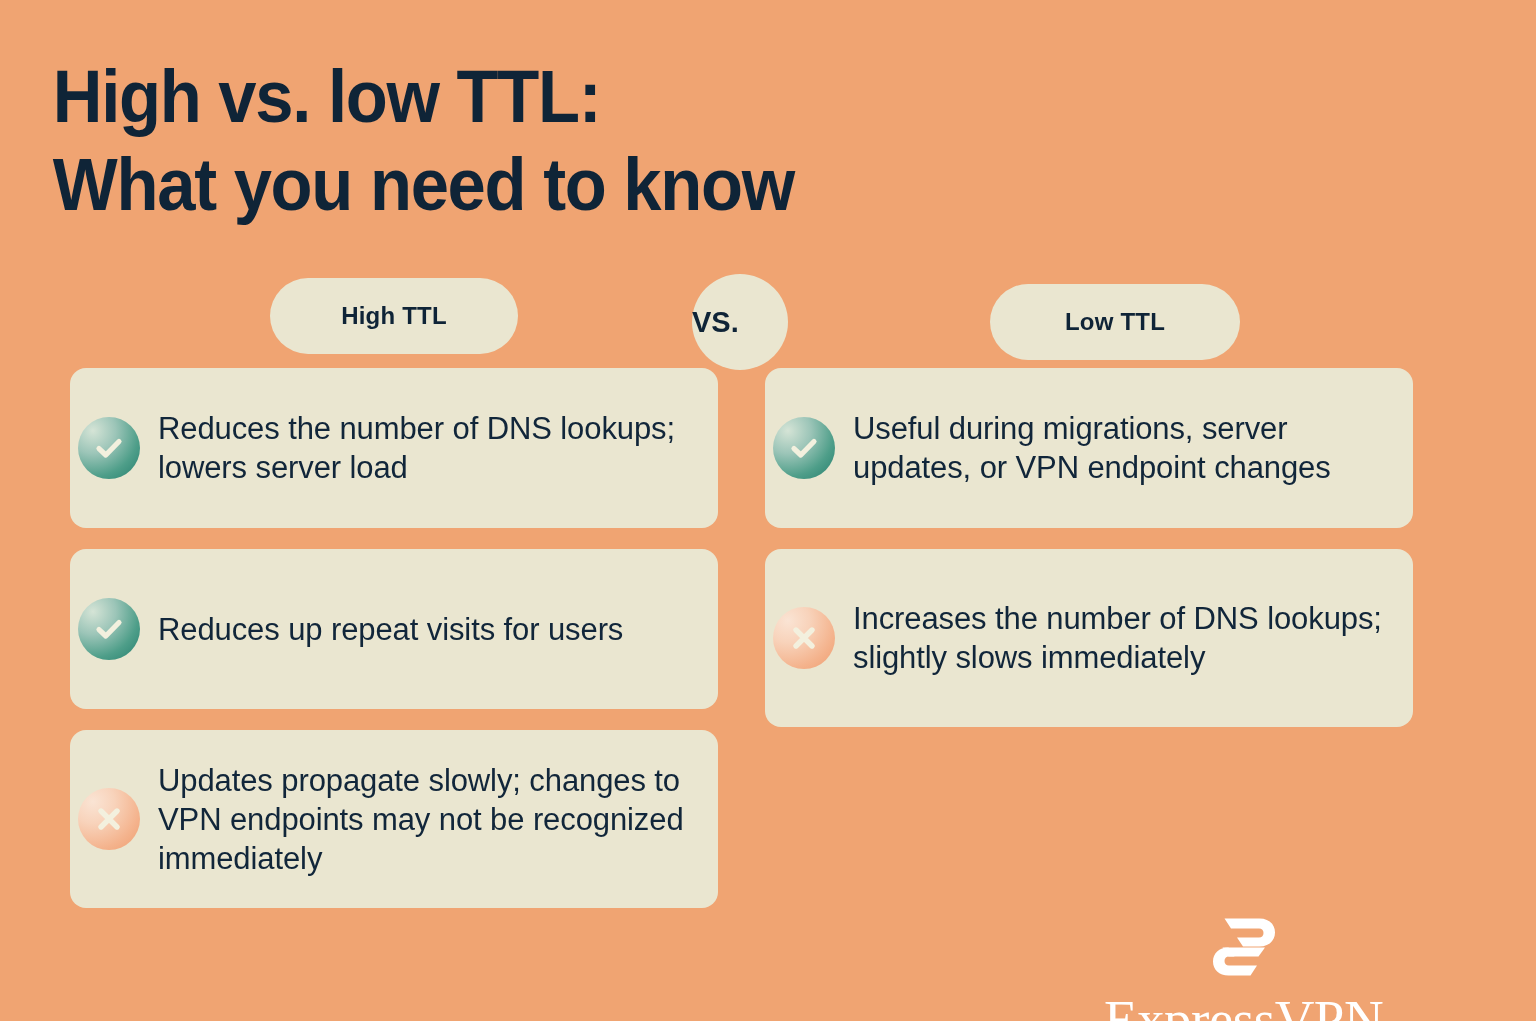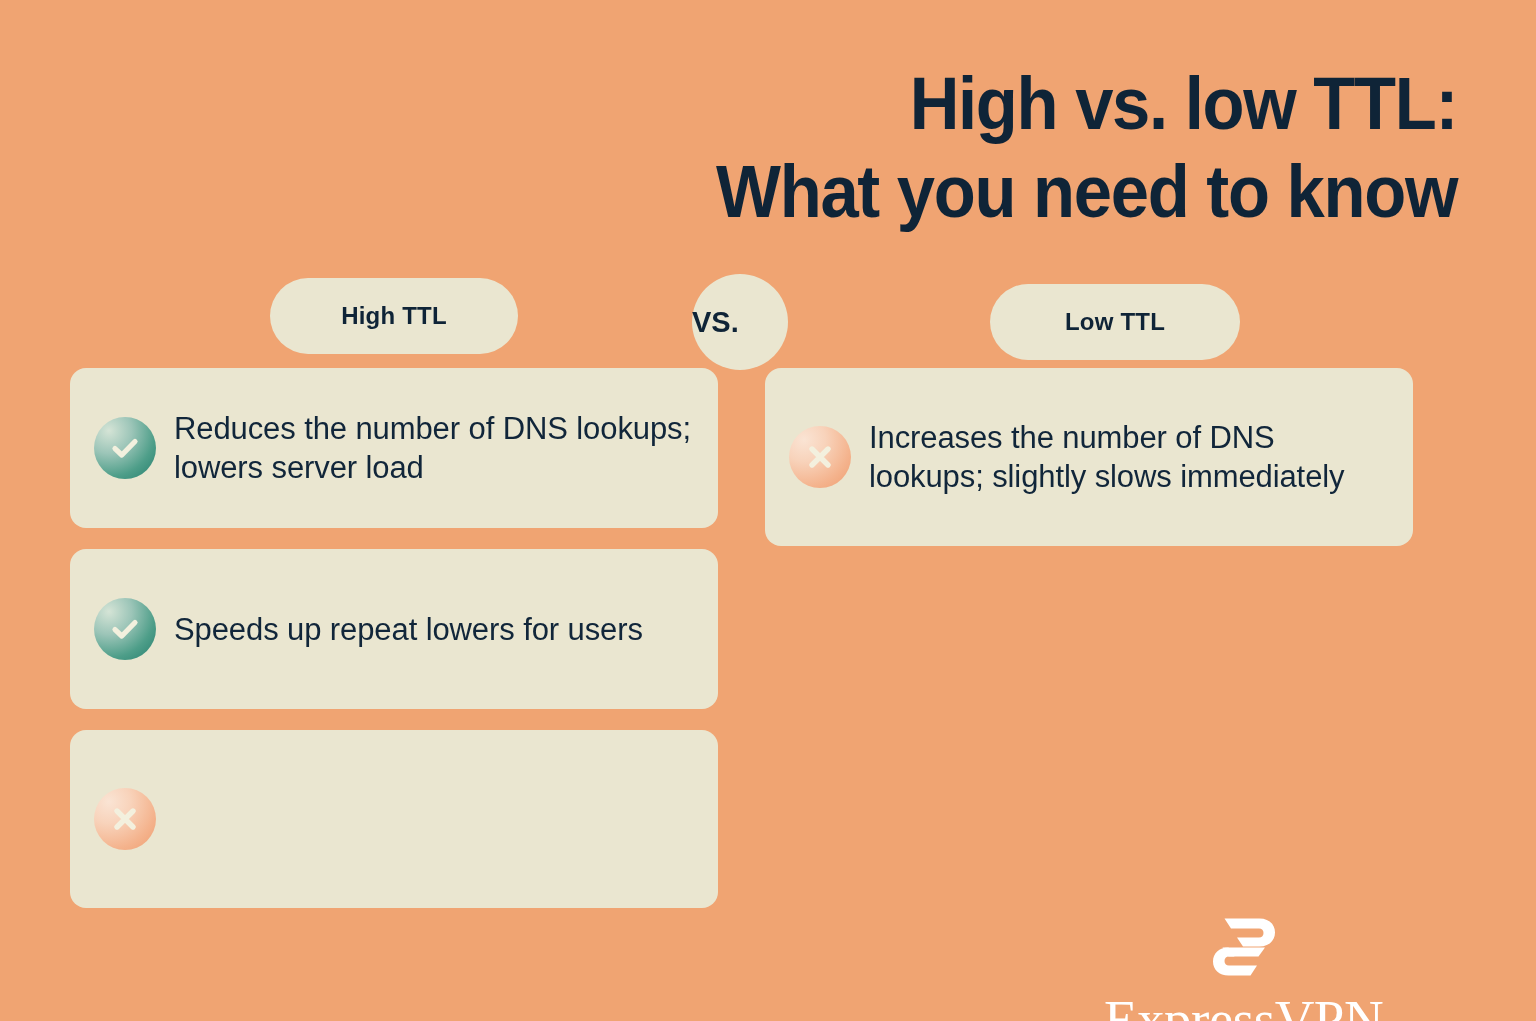--- a/index.html
+++ b/index.html
@@ -18,24 +18,24 @@
   .page {
     position: relative;
     width: 1536px;
     height: 1021px;
     background: #F0A472;
   }
 
   
   .title-block {
     position: absolute;
-    top: 60px;
+    top: 53px;
     left: 0;
     width: 1510px;
-    text-align: right;
+    text-align: left;
   }
   .title-line {
     display: block;
     font-family: "Liberation Sans", sans-serif;
     font-weight: bold;
     font-size: 74px;
     line-height: 88px;
     letter-spacing: -1.4px;
     color: #0F2437;
     transform: scaleX(0.93);
@@ -102,21 +102,21 @@
     display: flex;
     flex-direction: column;
     gap: 21px;
   }
 
   .card {
     background: #EAE6D0;
     border-radius: 16px;
     display: flex;
     align-items: center;
-    padding: 0 26px 0 24px;
+    padding: 0 26px 0 8px;
     box-sizing: border-box;
   }
   .card.h2 { height: 160px; }
   .card.h3 { height: 178px; }
 
   .card-icon {
     flex: 0 0 auto;
     width: 62px;
     height: 62px;
     border-radius: 50%;
@@ -194,36 +194,45 @@
         </span>
         <span class="card-text">Reduces the number of DNS lookups; lowers server load</span>
       </div>
 
       <div class="card h2">
         <span class="card-icon icon-check">
           <svg width="34" height="34" viewBox="0 0 34 34" aria-hidden="true">
             <path d="M7 17.6 L13.8 24 L27 10.5" fill="none" stroke="#F3F0DE" stroke-width="5.2" stroke-linecap="round" stroke-linejoin="round"></path>
           </svg>
         </span>
-        <span class="card-text">Speeds up repeat lowers for users</span>
+        <span class="card-text">Reduces up repeat visits for users</span>
       </div>
 
       <div class="card h3">
         <span class="card-icon icon-cross">
           <svg width="30" height="30" viewBox="0 0 30 30" aria-hidden="true">
             <path d="M7 7 L23 23 M23 7 L7 23" fill="none" stroke="#F3F0DE" stroke-width="5.4" stroke-linecap="round"></path>
           </svg>
         </span>
+        <span class="card-text">Updates propagate slowly; changes to VPN endpoints may not be recognized immediately</span>
       </div>
 
     </div>
 
     <div class="column">
 
 
+      <div class="card h2">
+        <span class="card-icon icon-check">
+          <svg width="34" height="34" viewBox="0 0 34 34" aria-hidden="true">
+            <path d="M7 17.6 L13.8 24 L27 10.5" fill="none" stroke="#F3F0DE" stroke-width="5.2" stroke-linecap="round" stroke-linejoin="round"></path>
+          </svg>
+        </span>
+        <span class="card-text">Useful during migrations, server updates, or VPN endpoint changes</span>
+      </div>
 
       <div class="card h3">
         <span class="card-icon icon-cross">
           <svg width="30" height="30" viewBox="0 0 30 30" aria-hidden="true">
             <path d="M7 7 L23 23 M23 7 L7 23" fill="none" stroke="#F3F0DE" stroke-width="5.4" stroke-linecap="round"></path>
           </svg>
         </span>
         <span class="card-text">Increases the number of DNS lookups; slightly slows immediately</span>
       </div>
 

